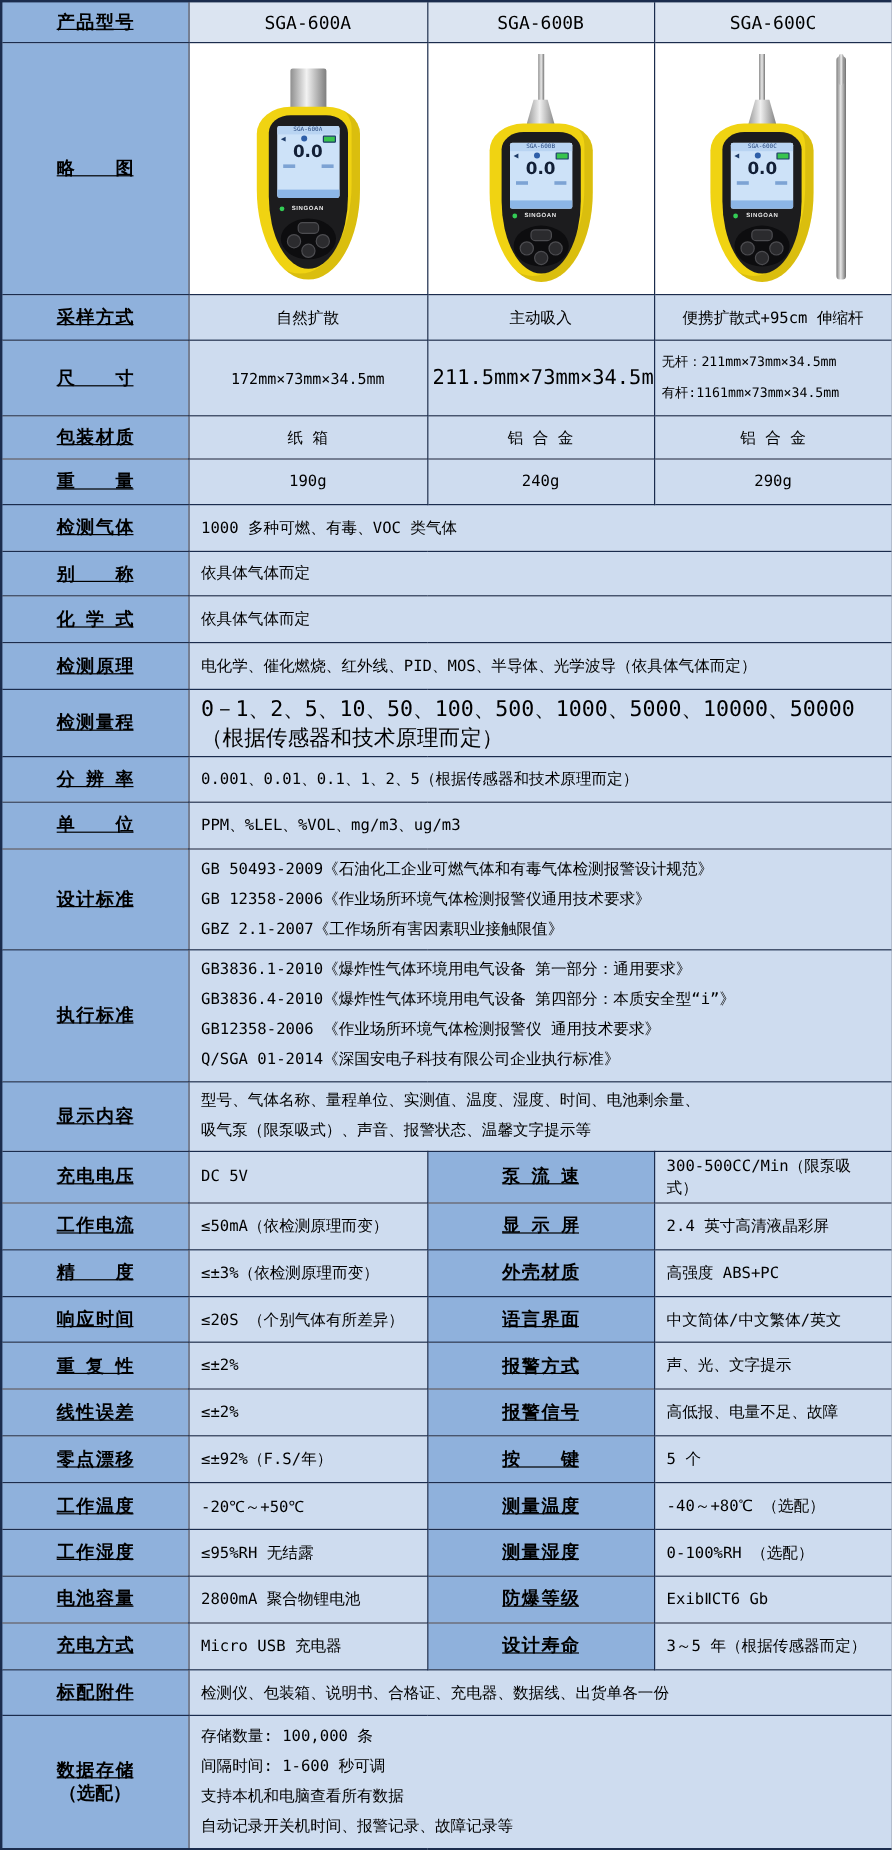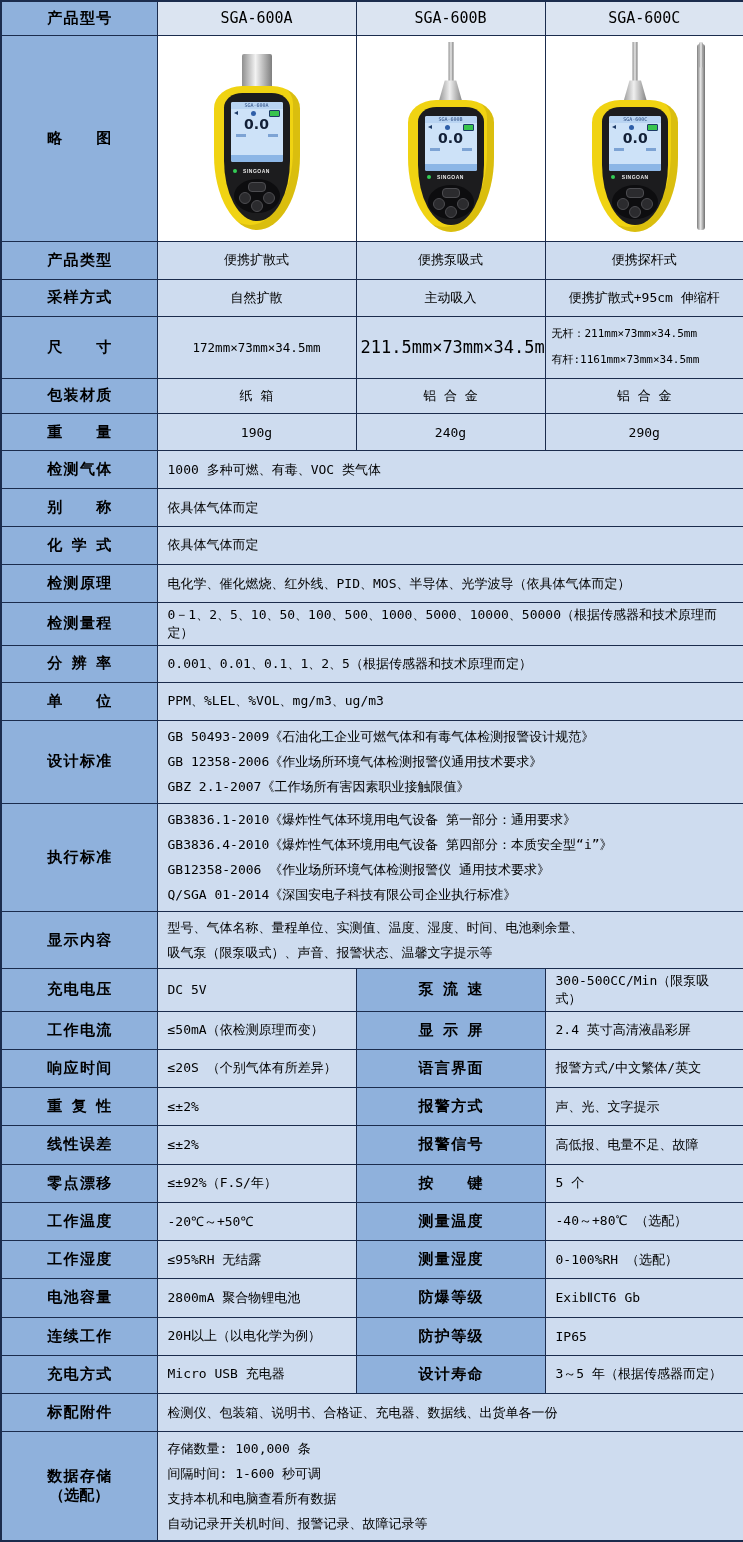--- a/index.html
+++ b/index.html
@@ -5,21 +5,21 @@
   :root{
     --border:#1b2c4d; --label_bg:#8fb1dc; --value_bg:#cedcef; --model_bg:#dbe4f1;
     --sketch_bg:#ffffff; --device_yellow:#f0d312; --device_dark:#1c1c1e;
     --screen_blue:#cde2f8; --screen_bar:#8cb6e6; --led_green:#33cc55; --battery_green:#38c44e;
   }
   html,body{margin:0;padding:0;background:#fff;}
   body{width:743px;height:1542px;overflow:hidden;font-family:"Liberation Sans",sans-serif;color:#000;}
   table.spec{border-collapse:collapse;table-layout:fixed;width:743px;height:1542px;border:2px solid var(--border);}
   td{border:1.6px solid var(--border);overflow:hidden;vertical-align:middle;padding:0;}
   .lbl{background:var(--label_bg);font-weight:bold;text-align:center;font-size:15px;}
-  .jl{display:inline-block;width:64px;text-align:justify;text-align-last:justify;}
+  .jl{display:inline-block;width:64px;text-align:justify;text-align-last:justify;text-decoration:underline;}
   .jl8{display:inline-block;width:64px;text-align:center;text-align-last:center;}
   .val{background:var(--value_bg);font-size:13px;font-family:"DejaVu Sans Mono","Liberation Mono",monospace;padding:2px 10px;text-align:left;}
   .val.center{text-align:center;padding:2px 4px;}
   .model{background:var(--model_bg);text-align:center;font-size:15px;font-family:"DejaVu Sans Mono","Liberation Mono",monospace;}
   .mlines div{line-height:25px;}
   .dimc div{line-height:26px;font-size:11px;}
   .sketch-cell{background:var(--sketch_bg);}
   
   .device{position:relative;width:150px;height:192px;margin:0 auto;}
   .dev-main{position:absolute;left:50%;transform:translateX(-50%);bottom:2px;width:150px;height:190px;}
@@ -194,26 +194,20 @@
               </div>
             </div>
           </div>
         </div>
         <div class="tele"></div>
       </div>
     </td>
   </tr>
 
   <tr style="height:36px">
-    <td class="lbl"><span class="jl">产品类型</span></td>
-    <td class="val center">便携扩散式</td>
-    <td class="val center">便携泵吸式</td>
-    <td class="val center">便携探杆式</td>
-  </tr>
-  <tr style="height:36px">
     <td class="lbl"><span class="jl">采样方式</span></td>
     <td class="val center">自然扩散</td>
     <td class="val center">主动吸入</td>
     <td class="val center">便携扩散式+95cm 伸缩杆</td>
   </tr>
   <tr style="height:60px">
     <td class="lbl"><span class="jl">尺寸</span></td>
     <td class="val center" style="font-size:12.5px">172mm×73mm×34.5mm</td>
     <td class="val center" style="font-size:17px">211.5mm×73mm×34.5mm</td>
     <td class="val dimc" style="padding:2px 6px">
@@ -245,21 +239,21 @@
   <tr style="height:37px">
     <td class="lbl"><span class="jl">化学式</span></td>
     <td class="val" colspan="3">依具体气体而定</td>
   </tr>
   <tr style="height:37px">
     <td class="lbl"><span class="jl">检测原理</span></td>
     <td class="val" colspan="3">电化学、催化燃烧、红外线、PID、MOS、半导体、光学波导（依具体气体而定）</td>
   </tr>
   <tr style="height:37px">
     <td class="lbl"><span class="jl">检测量程</span></td>
-    <td class="val" colspan="3" style="font-size:13px">0－1、2、5、10、50、100、500、1000、5000、10000、50000（根据传感器和技术原理而定）</td>
+    <td class="val" colspan="3" style="font-size:18px">0－1、2、5、10、50、100、500、1000、5000、10000、50000（根据传感器和技术原理而定）</td>
   </tr>
   <tr style="height:36px">
     <td class="lbl"><span class="jl">分辨率</span></td>
     <td class="val" colspan="3">0.001、0.01、0.1、1、2、5（根据传感器和技术原理而定）</td>
   </tr>
   <tr style="height:37px">
     <td class="lbl"><span class="jl">单位</span></td>
     <td class="val" colspan="3">PPM、%LEL、%VOL、mg/m3、ug/m3</td>
   </tr>
 
@@ -294,24 +288,30 @@
     <td class="lbl"><span class="jl">泵流速</span></td>
     <td class="val">300-500CC/Min（限泵吸式）</td>
   </tr>
   <tr style="height:37px">
     <td class="lbl"><span class="jl">工作电流</span></td>
     <td class="val">≤50mA（依检测原理而变）</td>
     <td class="lbl"><span class="jl">显示屏</span></td>
     <td class="val">2.4 英寸高清液晶彩屏</td>
   </tr>
   <tr style="height:37px">
+    <td class="lbl"><span class="jl">精度</span></td>
+    <td class="val">≤±3%（依检测原理而变）</td>
+    <td class="lbl"><span class="jl">外壳材质</span></td>
+    <td class="val">高强度 ABS+PC</td>
+  </tr>
+  <tr style="height:37px">
     <td class="lbl"><span class="jl">响应时间</span></td>
     <td class="val">≤20S （个别气体有所差异）</td>
     <td class="lbl"><span class="jl">语言界面</span></td>
-    <td class="val">报警方式/中文繁体/英文</td>
+    <td class="val">中文简体/中文繁体/英文</td>
   </tr>
   <tr style="height:37px">
     <td class="lbl"><span class="jl">重复性</span></td>
     <td class="val">≤±2%</td>
     <td class="lbl"><span class="jl">报警方式</span></td>
     <td class="val">声、光、文字提示</td>
   </tr>
   <tr style="height:37px">
     <td class="lbl"><span class="jl">线性误差</span></td>
     <td class="val">≤±2%</td>
@@ -334,26 +334,20 @@
     <td class="lbl"><span class="jl">工作湿度</span></td>
     <td class="val">≤95%RH 无结露</td>
     <td class="lbl"><span class="jl">测量湿度</span></td>
     <td class="val">0-100%RH （选配）</td>
   </tr>
   <tr style="height:37px">
     <td class="lbl"><span class="jl">电池容量</span></td>
     <td class="val">2800mA 聚合物锂电池</td>
     <td class="lbl"><span class="jl">防爆等级</span></td>
     <td class="val">ExibⅡCT6 Gb</td>
-  </tr>
-  <tr style="height:37px">
-    <td class="lbl"><span class="jl">连续工作</span></td>
-    <td class="val">20H以上（以电化学为例）</td>
-    <td class="lbl"><span class="jl">防护等级</span></td>
-    <td class="val">IP65</td>
   </tr>
   <tr style="height:37px">
     <td class="lbl"><span class="jl">充电方式</span></td>
     <td class="val">Micro USB 充电器</td>
     <td class="lbl"><span class="jl">设计寿命</span></td>
     <td class="val">3～5 年（根据传感器而定）</td>
   </tr>
 
   <tr style="height:37px">
     <td class="lbl"><span class="jl">标配附件</span></td>

